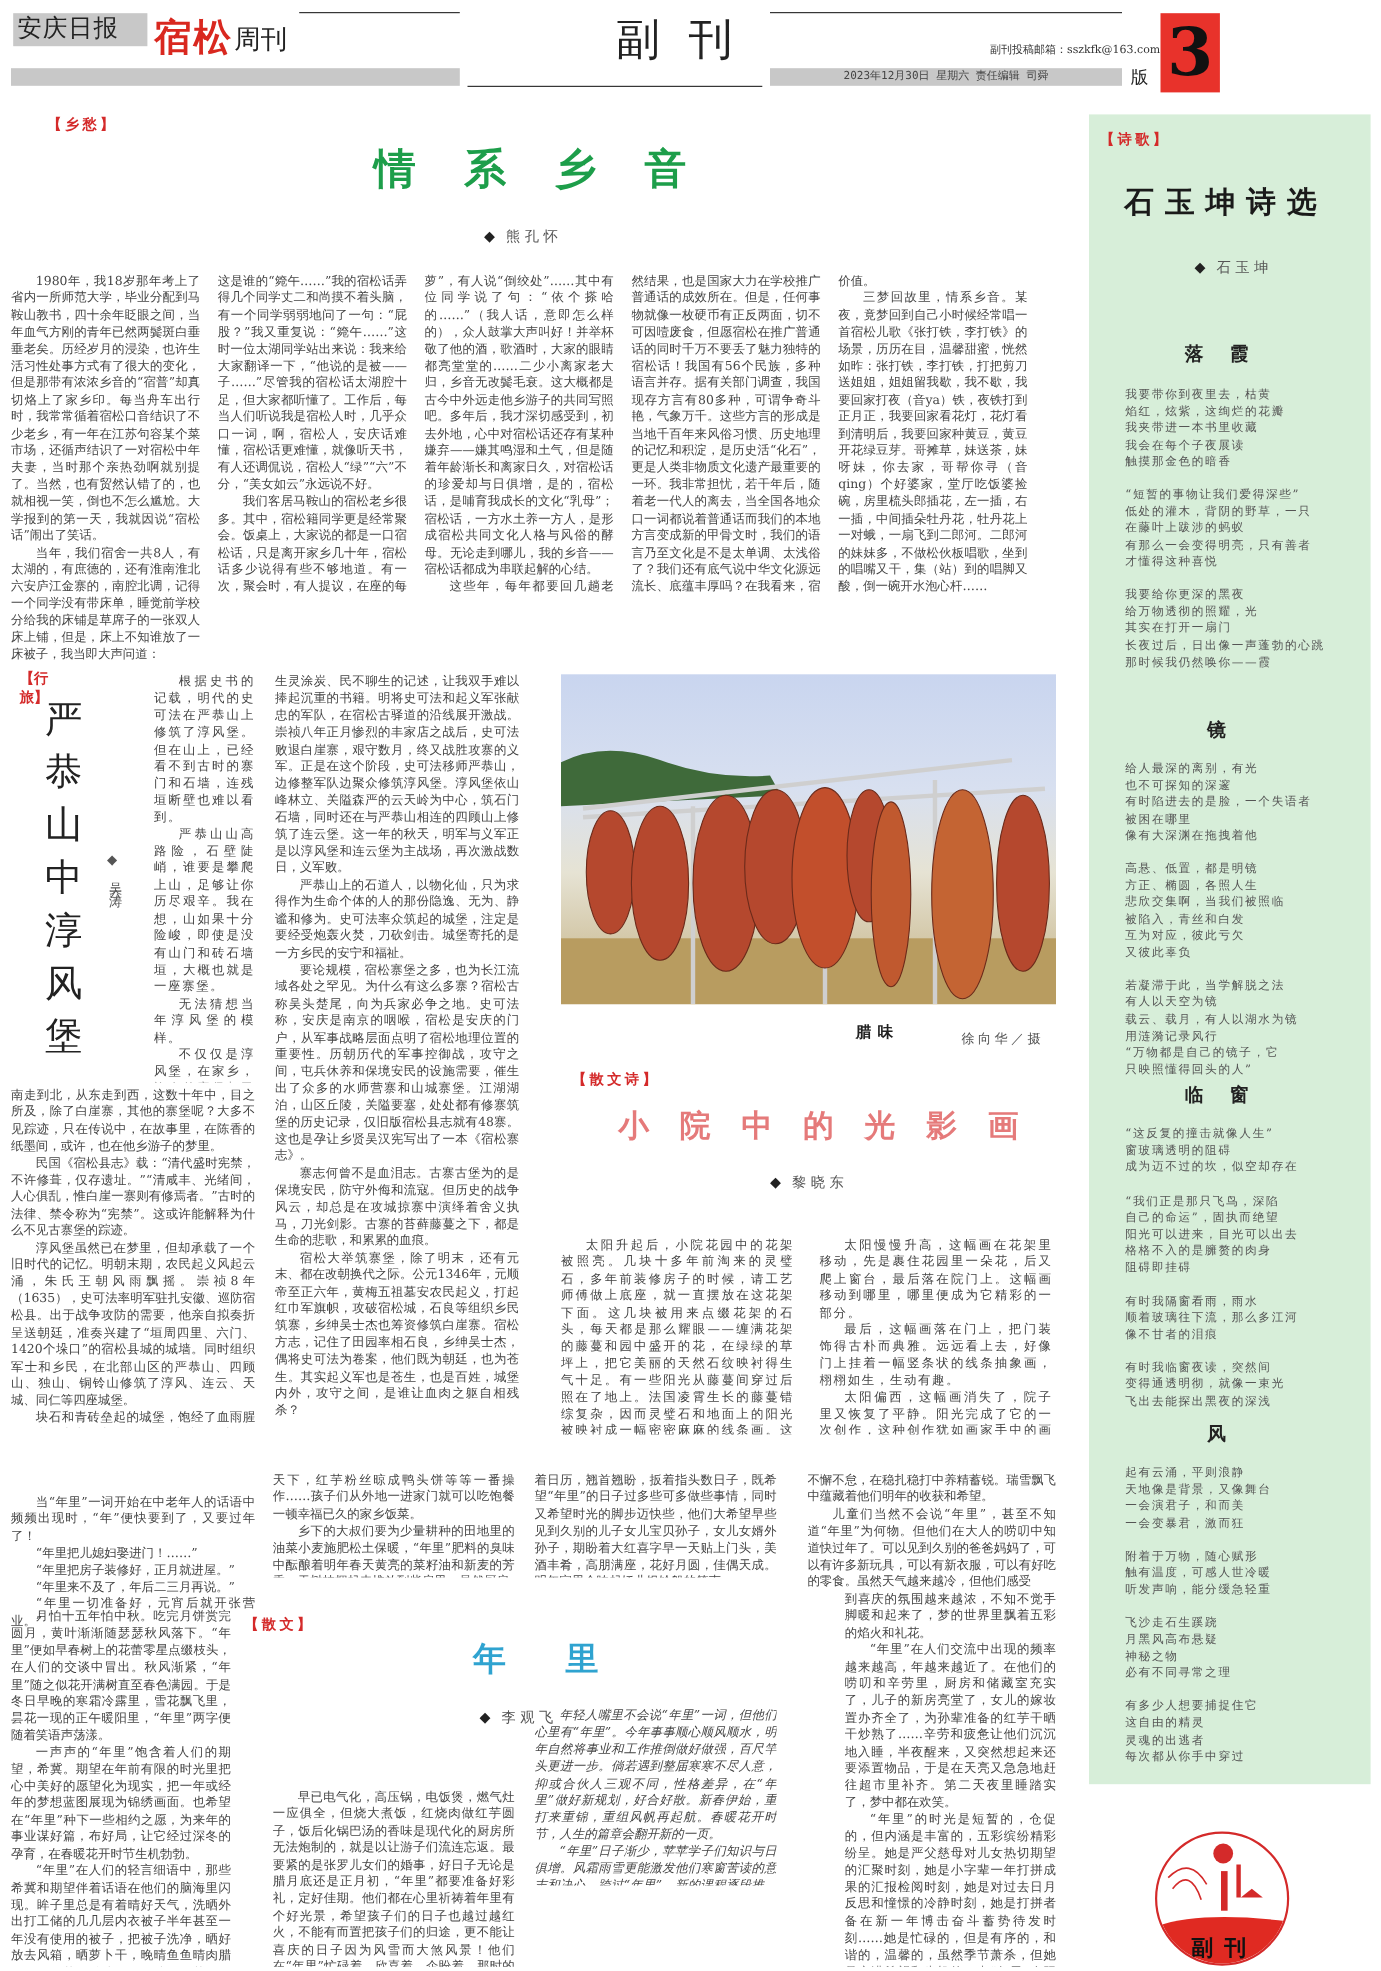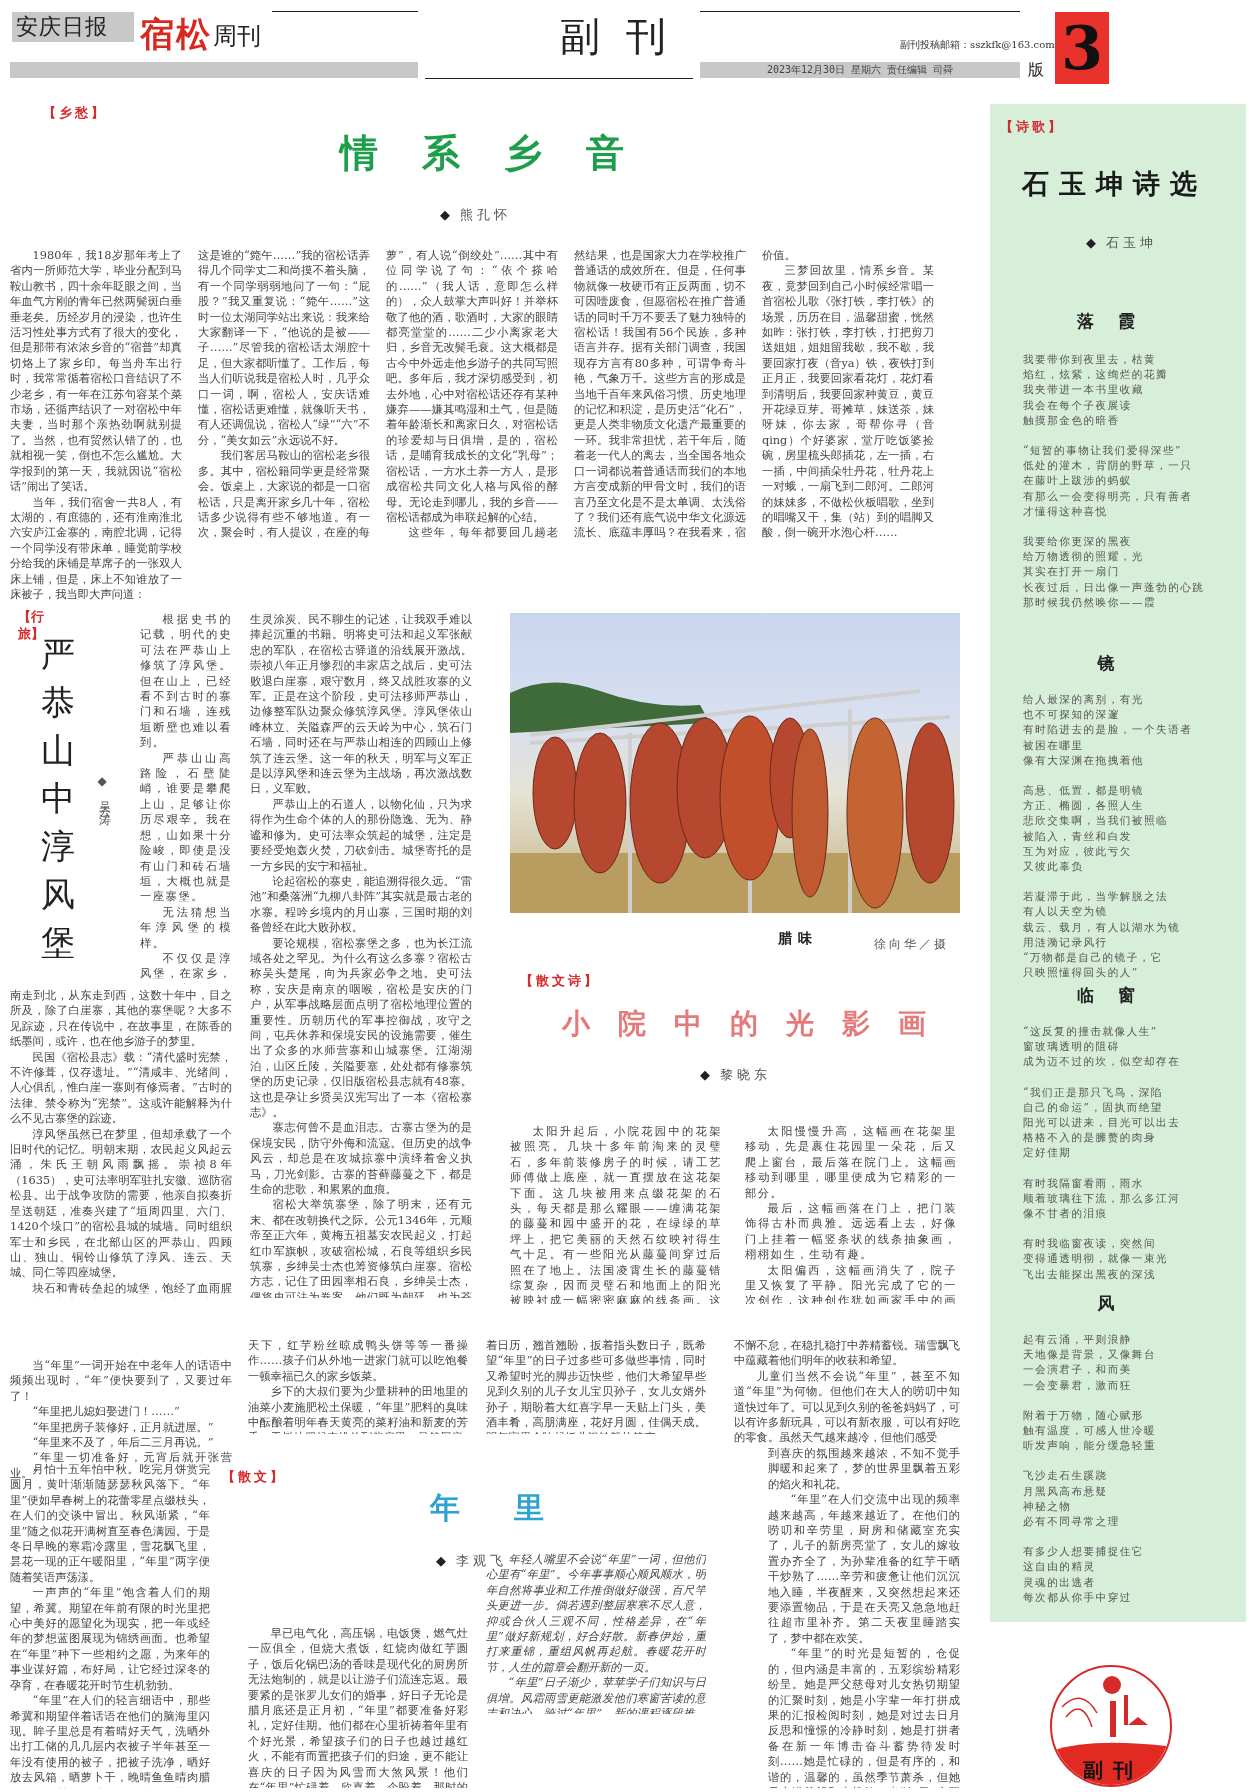--- a/index.html
+++ b/index.html
@@ -120,21 +120,20 @@
 </div>
 <div class="col" style="left:10px;top:988px;width:222px;height:310px;overflow:hidden;">
   <p style="text-indent:0">南走到北，从东走到西，这数十年中，目之所及，除了白崖寨，其他的寨堡呢？大多不见踪迹，只在传说中，在故事里，在陈香的纸墨间，或许，也在他乡游子的梦里。</p>
   <p>民国《宿松县志》载：“清代盛时宪禁，不许修葺，仅存遗址。”“清咸丰、光绪间，人心俱乱，惟白崖一寨则有修焉者。”古时的法律、禁令称为“宪禁”。这或许能解释为什么不见古寨堡的踪迹。</p>
   <p>淳风堡虽然已在梦里，但却承载了一个旧时代的记忆。明朝末期，农民起义风起云涌，朱氏王朝风雨飘摇。崇祯8年（1635），史可法率明军驻扎安徽、巡防宿松县。出于战争攻防的需要，他亲自拟奏折呈送朝廷，准奏兴建了“垣周四里、六门、1420个垛口”的宿松县城的城墙。同时组织军士和乡民，在北部山区的严恭山、四顾山、独山、铜铃山修筑了淳风、连云、天城、同仁等四座城堡。</p>
   <p>块石和青砖垒起的城堡，饱经了血雨腥风。翻开史志，这是一段不忍卒读的篇章：</p>
 </div>
 <div class="col" style="left:250px;top:612px;width:222px;height:686px;overflow:hidden;">
   <p style="text-indent:0">生灵涂炭、民不聊生的记述，让我双手难以捧起沉重的书籍。明将史可法和起义军张献忠的军队，在宿松古驿道的沿线展开激战。崇祯八年正月惨烈的丰家店之战后，史可法败退白崖寨，艰守数月，终又战胜攻寨的义军。正是在这个阶段，史可法移师严恭山，边修整军队边聚众修筑淳风堡。淳风堡依山峰林立、关隘森严的云天岭为中心，筑石门石墙，同时还在与严恭山相连的四顾山上修筑了连云堡。这一年的秋天，明军与义军正是以淳风堡和连云堡为主战场，再次激战数日，义军败。</p>
   <p>严恭山上的石道人，以物化仙，只为求得作为生命个体的人的那份隐逸、无为、静谧和修为。史可法率众筑起的城堡，注定是要经受炮轰火焚，刀砍剑击。城堡寄托的是一方乡民的安宁和福祉。</p>
-  <p>论起宿松的寨史，能追溯得很久远。“雷池”和桑落洲“九柳八卦阵”其实就是最古老的水寨。程吟乡境内的月山寨，三国时期的刘备曾经在此大败孙权。</p>
   <p>要论规模，宿松寨堡之多，也为长江流域各处之罕见。为什么有这么多寨？宿松古称吴头楚尾，向为兵家必争之地。史可法称，安庆是南京的咽喉，宿松是安庆的门户，从军事战略层面点明了宿松地理位置的重要性。历朝历代的军事控御战，攻守之间，屯兵休养和保境安民的设施需要，催生出了众多的水师营寨和山城寨堡。江湖湖泊，山区丘陵，关隘要塞，处处都有修寨筑堡的历史记录，仅旧版宿松县志就有48寨。这也是孕让乡贤吴汉宪写出了一本《宿松寨志》。</p>
   <p>寨志何曾不是血泪志。古寨古堡为的是保境安民，防守外侮和流寇。但历史的战争风云，却总是在攻城掠寨中演绎着舍义执马，刀光剑影。古寨的苔藓藤蔓之下，都是生命的悲歌，和累累的血痕。</p>
   <p>宿松大举筑寨堡，除了明末，还有元末、都在改朝换代之际。公元1346年，元顺帝至正六年，黄梅五祖墓安农民起义，打起红巾军旗帜，攻破宿松城，石良等组织乡民筑寨，乡绅吴士杰也筹资修筑白崖寨。宿松方志，记住了田园率相石良，乡绅吴士杰，偶将史可法为卷案，他们既为朝廷，也为苍生。其实起义军也是苍生，也是百姓，城堡内外，攻守之间，是谁让血肉之躯自相残杀？</p>
 </div>
 
 <div class="abs photo">
   <svg width="450" height="300" viewBox="0 0 450 300">
     <path d="M0 80 Q40 60 90 78 T190 92 L200 110 L0 120 Z" fill="#3f6a3a"></path>
     <rect x="0" y="240" width="450" height="60" fill="#b89c60"></rect>
     <g stroke="#cfcfcf" stroke-width="4">
@@ -274,21 +273,21 @@
     <div class="stanza">
       <div>“这反复的撞击就像人生”</div>
       <div>窗玻璃透明的阻碍</div>
       <div>成为迈不过的坎，似空却存在</div>
     </div>
     <div class="stanza">
       <div>“我们正是那只飞鸟，深陷</div>
       <div>自己的命运”，固执而绝望</div>
       <div>阳光可以进来，目光可以出去</div>
       <div>格格不入的是臃赘的肉身</div>
-      <div>定好佳期</div>
+      <div>阻碍即挂碍</div>
     </div>
     <div class="stanza">
       <div>有时我隔窗看雨，雨水</div>
       <div>顺着玻璃往下流，那么多江河</div>
       <div>像不甘者的泪痕</div>
     </div>
     <div class="stanza">
       <div>有时我临窗夜读，突然间</div>
       <div>变得通透明彻，就像一束光</div>
       <div>飞出去能探出黑夜的深浅</div>

